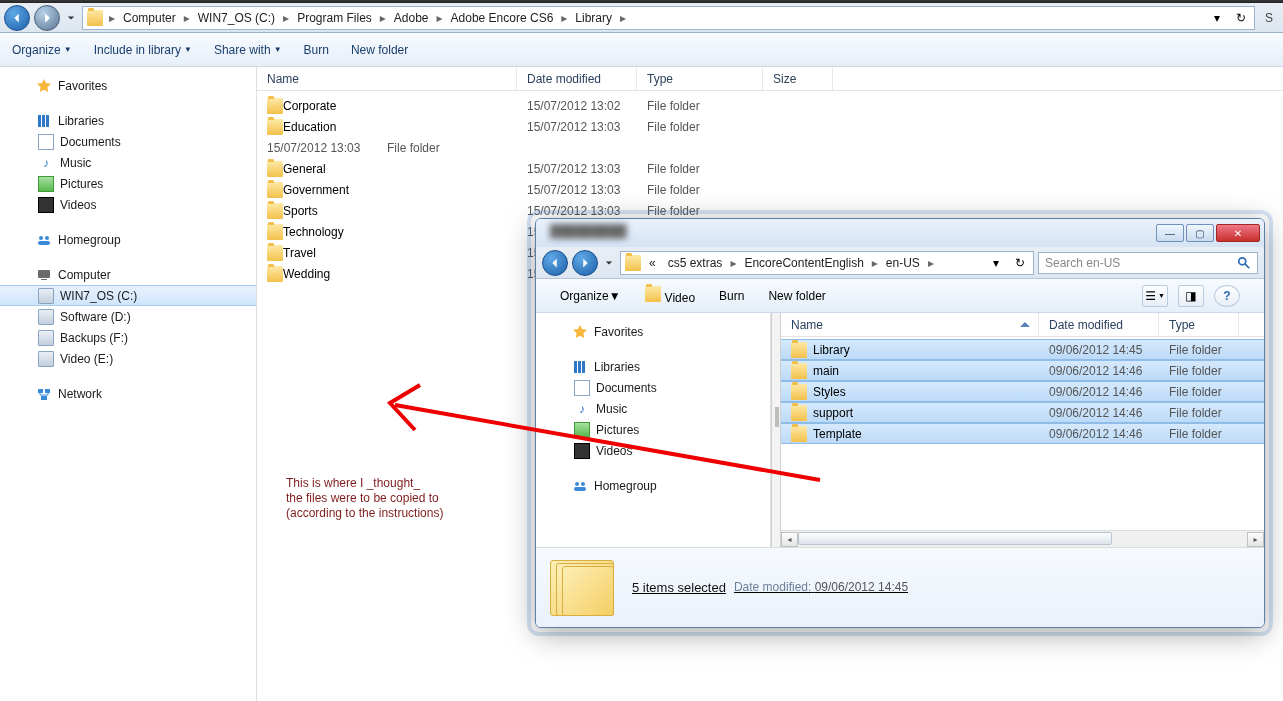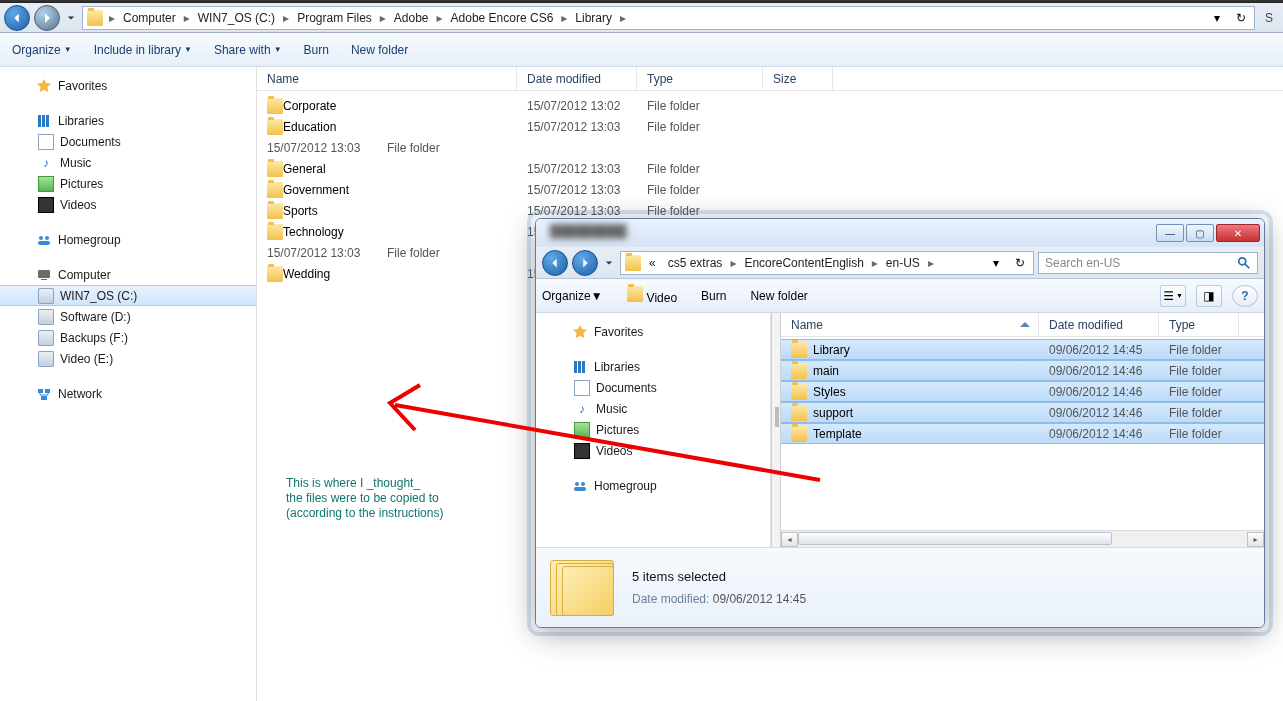--- a/index.html
+++ b/index.html
@@ -74,21 +74,21 @@
 .w2-title{height:28px;background:linear-gradient(#eaf1fb,#d5e3f4);display:flex;align-items:center;justify-content:flex-end;padding:0 4px;gap:2px;}
 .w2-title .blur{flex:1;height:18px;margin-left:10px;filter:blur(3px);color:#666;}
 .wbtn{width:28px;height:18px;border:1px solid #6f93b8;background:linear-gradient(#f0f6fd,#cadcf0);border-radius:2px;display:flex;align-items:center;justify-content:center;cursor:pointer;font-size:10px;color:#25446b;}
 .wbtn.close{background:linear-gradient(#e78,#c9302c);border-color:#a12622;color:#fff;width:44px;}
 
 .w2-addr{height:32px;background:linear-gradient(#e9eef5,#dde6f0);border-bottom:1px solid #b5c6da;display:flex;align-items:center;padding:0 6px;gap:4px;}
 .w2-addr .breadcrumb{flex:1;}
 .w2-search{width:220px;height:22px;border:1px solid #9db4ce;background:#fff;display:flex;align-items:center;padding:0 6px;color:#888;justify-content:space-between;}
 .w2-search svg{width:14px;height:14px;fill:#2e6bb5;}
 
-.w2-toolbar{height:34px;background:linear-gradient(#f7fbff,#e6eef8);border-bottom:1px solid #cfd9e6;display:flex;align-items:center;gap:24px;padding:0 6px;}
+.w2-toolbar{height:34px;background:linear-gradient(#f7fbff,#e6eef8);border-bottom:1px solid #cfd9e6;display:flex;align-items:center;gap:24px;padding:0 24px;}
 .w2-toolbar .right{margin-left:auto;display:flex;gap:10px;align-items:center;}
 .view-btn{width:26px;height:22px;border:1px solid #b9cbdf;background:linear-gradient(#fdfefe,#e7eef7);border-radius:2px;display:flex;align-items:center;justify-content:center;cursor:pointer;}
 
 .w2-body{flex:1;display:flex;min-height:0;}
 .w2-nav{width:235px;border-right:1px solid #e0e0e0;padding-top:8px;overflow:auto;}
 .w2-resizer{width:10px;background:#f3f3f3;border-left:1px solid #d0d0d0;border-right:1px solid #d0d0d0;cursor:col-resize;position:relative;}
 .w2-resizer:before{content:"";position:absolute;left:3px;top:40%;width:2px;height:20px;background:#bcbcbc;box-shadow:2px 0 0 #bcbcbc;}
 
 .w2-content{flex:1;display:flex;flex-direction:column;min-width:0;}
 .w2-colhead{height:24px;border-bottom:1px solid #e4e4e4;display:flex;align-items:center;color:#2b425e;}
@@ -106,27 +106,27 @@
 .w2-hscroll{height:17px;background:#f0f0f0;border-top:1px solid #dcdcdc;display:flex;align-items:center;}
 .w2-hscroll .arrow{width:17px;height:15px;border:1px solid #c2c2c2;background:linear-gradient(#fdfdfd,#e4e4e4);display:flex;align-items:center;justify-content:center;font-size:8px;color:#555;cursor:pointer;}
 .w2-hscroll .track{flex:1;height:15px;background:#f0f0f0;position:relative;}
 .w2-hscroll .thumb{position:absolute;left:0;top:0;height:13px;width:70%;background:linear-gradient(#fdfdfd,#dce3ec);border:1px solid #b9c4d2;border-radius:2px;}
 
 .w2-details{height:80px;border-top:1px solid #dcdcdc;background:linear-gradient(#f6fafe,#eaf1fa);display:flex;align-items:center;padding:8px 14px;gap:18px;}
 .bigfolder{width:64px;height:56px;position:relative;}
 .bigfolder .stack{position:absolute;inset:0;background:linear-gradient(135deg,#fdeeb5,#f4cf63);border:1px solid #d8ae3f;border-radius:3px;}
 .bigfolder .stack.s2{left:6px;top:3px;}
 .bigfolder .stack.s3{left:12px;top:6px;}
-.det-text{display:flex;flex-direction:column;gap:8px;}
+.det-text{display:flex;gap:8px;text-decoration:underline;}
 .det-text .line1{font-size:13px;color:#111;}
 .det-text .line2{font-size:12px;color:#555;}
 .det-text .line2 .lbl{color:#6a7f99;text-align:right;}
 
 
-.annot-text{position:absolute;left:286px;top:476px;color:#0f766e;font-size:15px;line-height:1.25;pointer-events:none;}
+.annot-text{position:absolute;left:286px;top:476px;color:#7f1d1d;font-size:15px;line-height:1.25;pointer-events:none;}
 .annot-arrow{position:absolute;left:380px;top:380px;width:450px;height:120px;pointer-events:none;}
 .annot-arrow line{stroke:#e00;stroke-width:4;}
 .annot-arrow polyline{stroke:#e00;stroke-width:4;fill:none;}
 
 .sort-up{width:0;height:0;border-left:5px solid transparent;border-right:5px solid transparent;border-bottom:5px solid #5884b8;display:inline-block;margin-left:auto;margin-right:8px;}
 </style>
 </head>
 <body>
 
 <div class="main-win">
@@ -347,20 +347,24 @@
           <div class="row">
             <div class="cell name">
               <span class="ico folder"></span>
               <span>Technology</span>
             </div>
             <div class="cell date">15/07/2012 13:03</div>
             <div class="cell type">File folder</div>
             <div class="cell size"></div>
           </div>
           <div class="row">
+            <div class="cell name">
+              <span class="ico folder"></span>
+              <span>Travel</span>
+            </div>
             <div class="cell date">15/07/2012 13:03</div>
             <div class="cell type">File folder</div>
             <div class="cell size"></div>
           </div>
           <div class="row">
             <div class="cell name">
               <span class="ico folder"></span>
               <span>Wedding</span>
             </div>
             <div class="cell date">15/07/2012 13:03</div>

